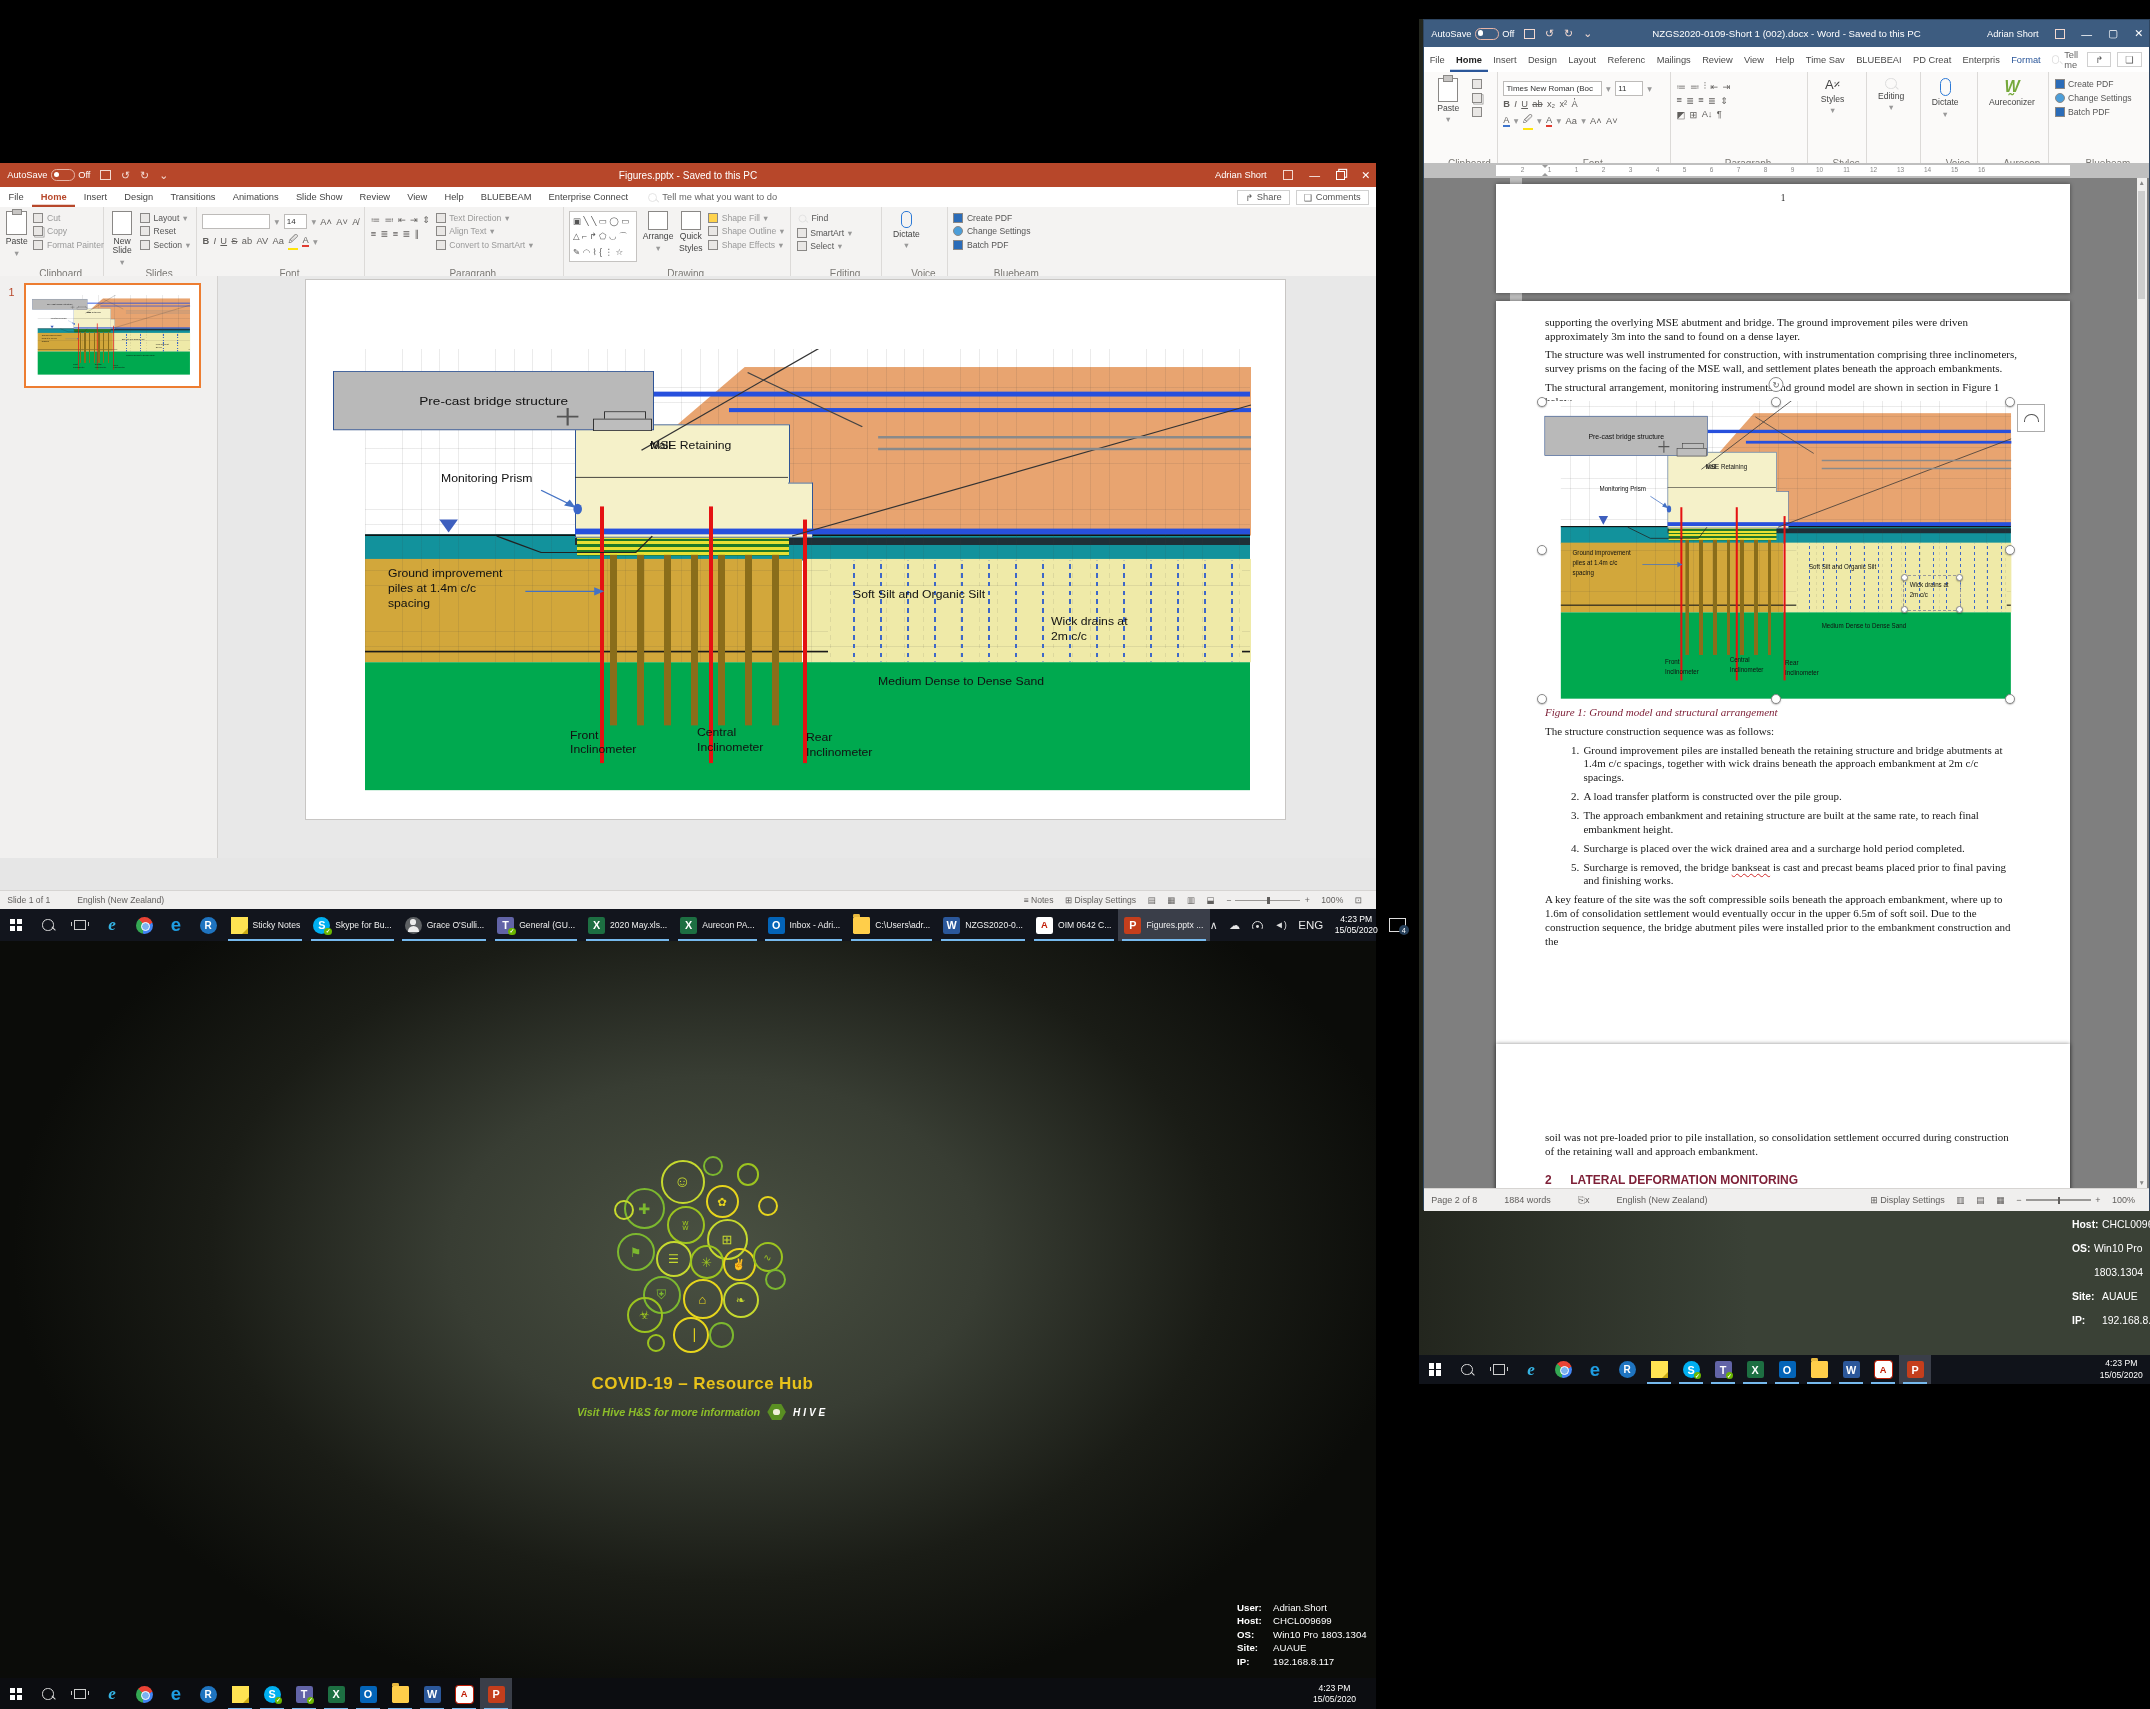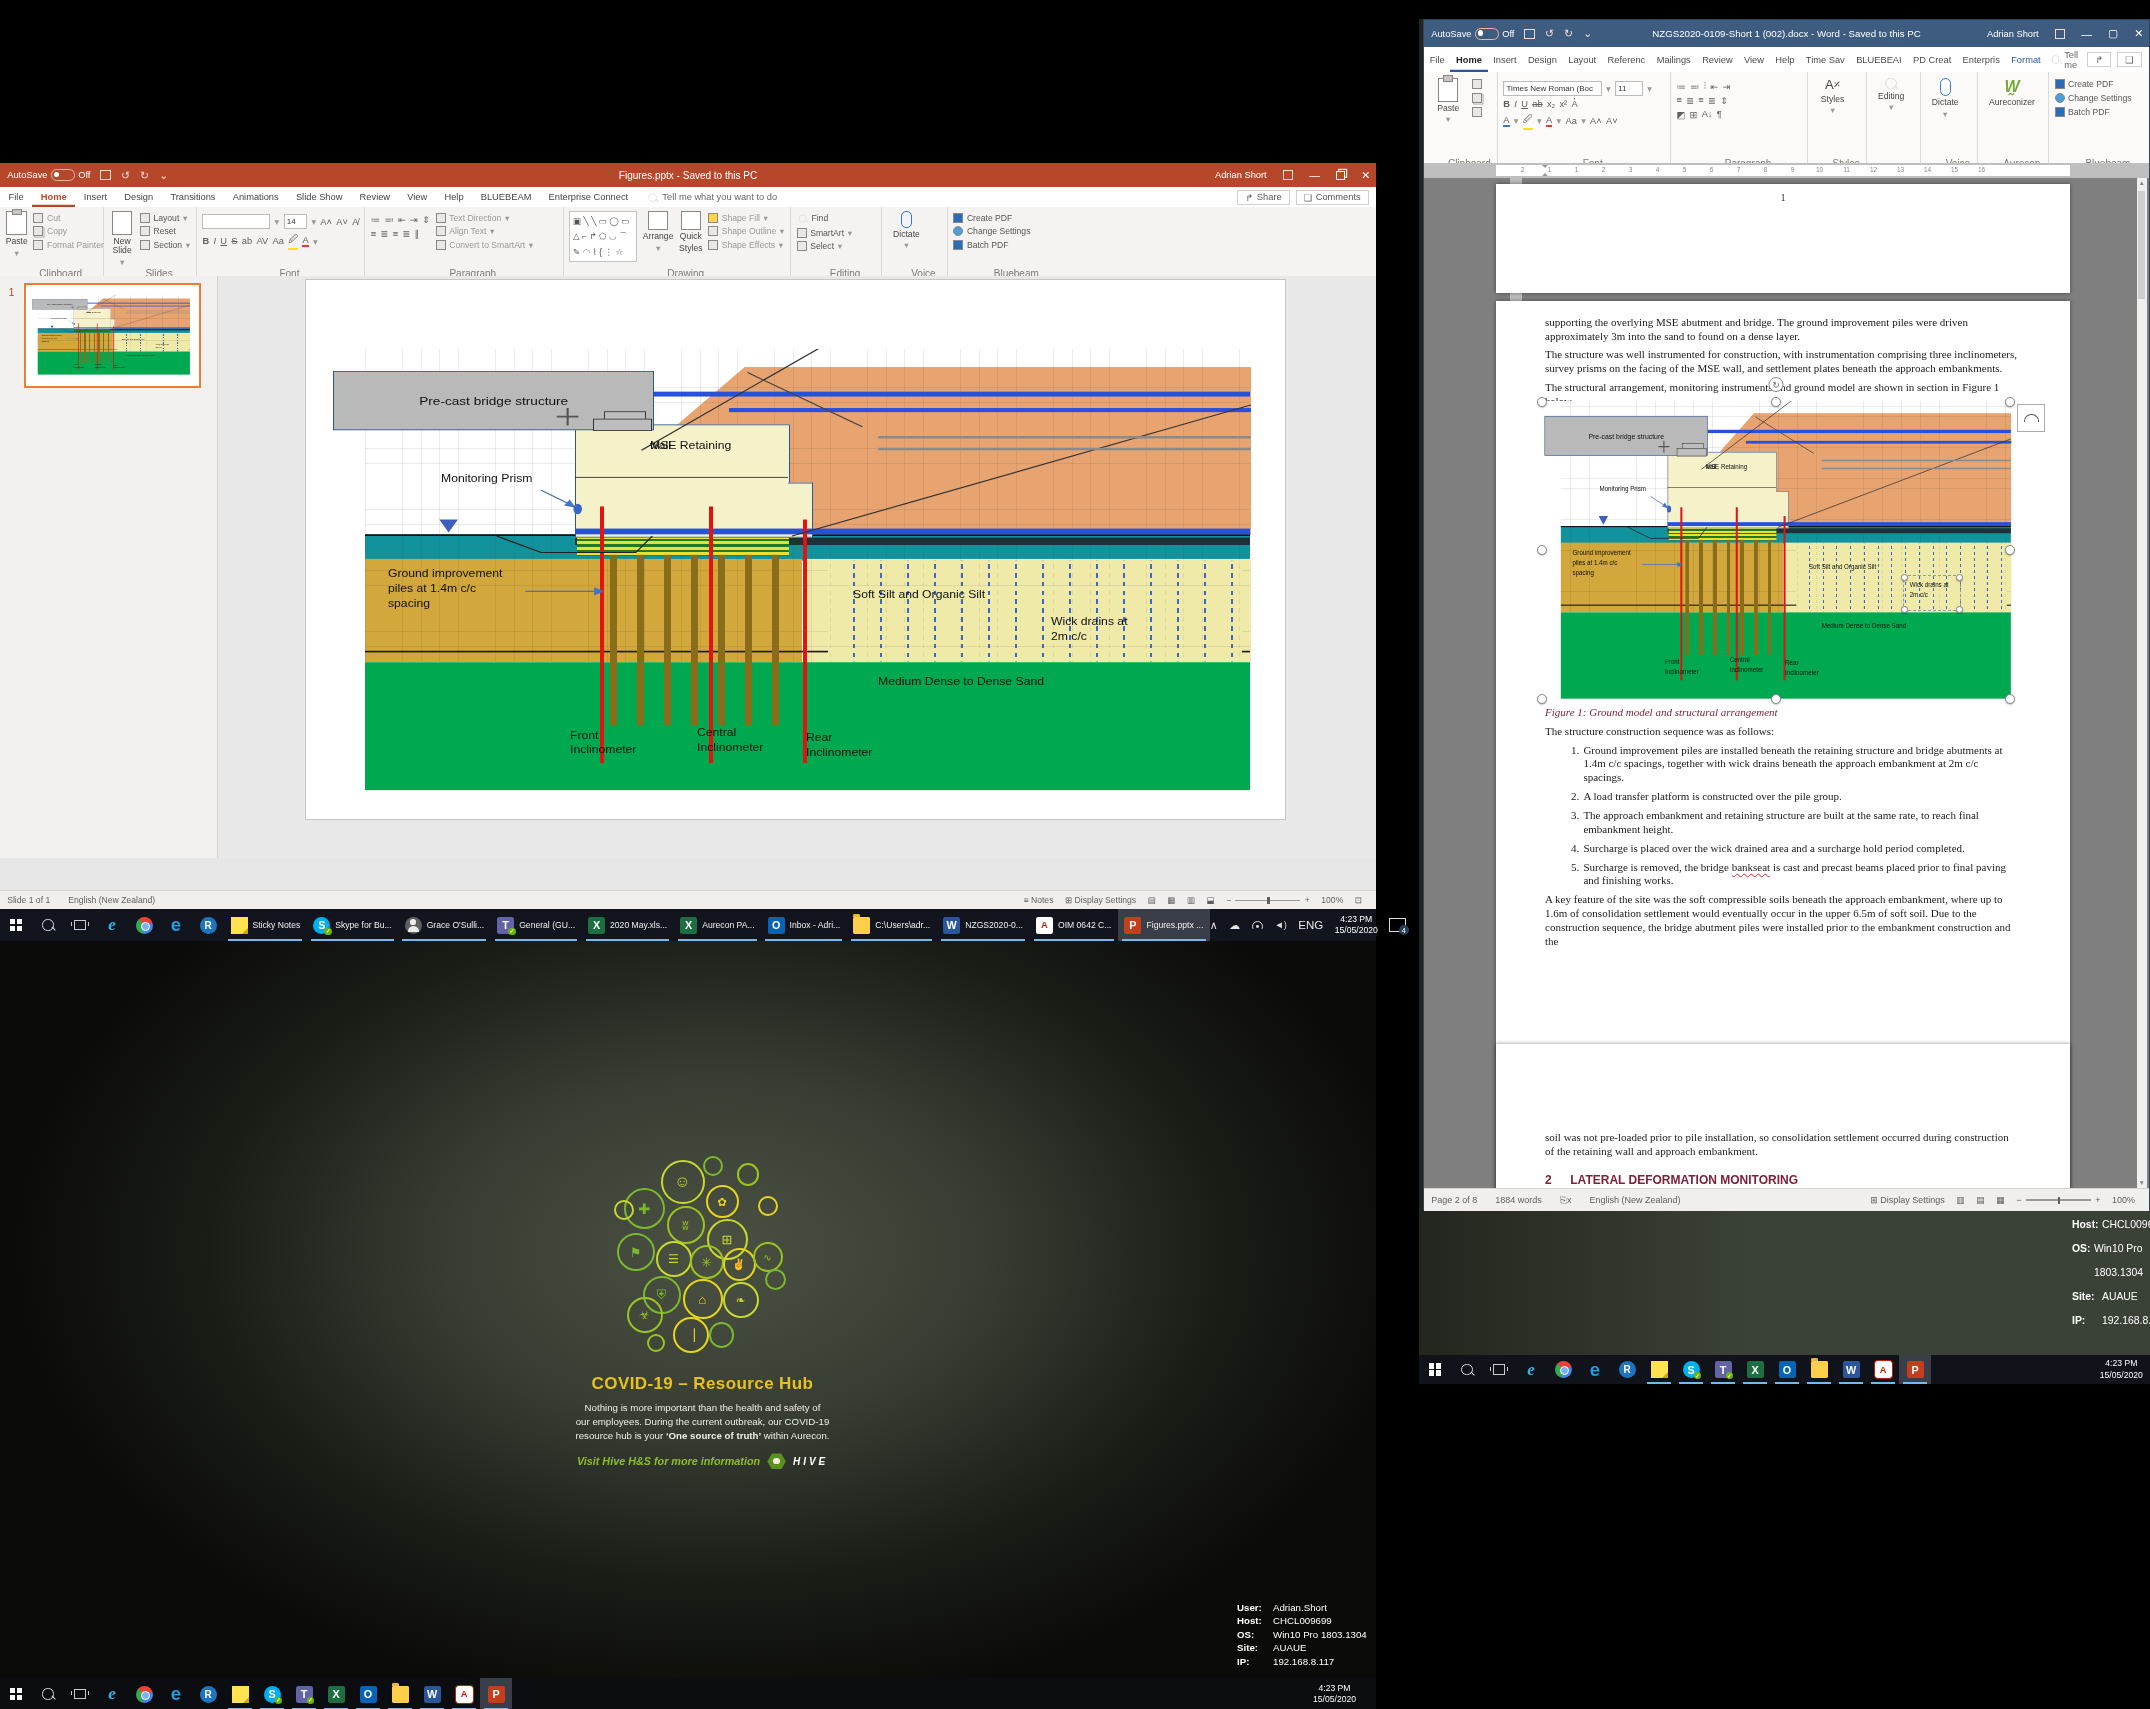--- a/index.html
+++ b/index.html
@@ -50,21 +50,21 @@
 
   .ppt-main{position:absolute;left:0;top:113px;width:100%;height:582px;background:#E8E8E8;}
   .thumb-panel{position:absolute;left:0;top:0;width:217px;height:100%;background:#F1F0EF;border-right:0.7px solid #D4D2D0;}
   .thumb-num{position:absolute;left:8.6px;top:10px;color:#B7472A;font-size:10.8px;}
   .thumb-slide{position:absolute;left:24.4px;top:7.2px;width:173px;height:101px;background:#fff;border:2.2px solid #ED7D31;overflow:hidden;}
   .slide-canvas{position:absolute;left:305px;top:2.9px;width:979px;height:539px;background:#fff;border:0.7px solid #C8C6C4;overflow:hidden;}
   .ppt-notes{position:absolute;left:0;top:695px;width:100%;height:32px;background:#E8E8E8;border-top:0.7px solid #D0CECC;}
   .notes-text{position:absolute;left:237px;top:8.6px;color:#888;font-size:10px;}
   .ppt-status{position:absolute;left:0;top:727px;width:100%;height:18.6px;background:#F0EFEE;border-top:0.7px solid #D6D4D2;
     display:flex;align-items:center;font-size:8.6px;color:#605E5C;}
-  .st-left{display:flex;gap:18px;margin-left:7.2px;align-items:center;}
+  .st-left{display:flex;gap:27px;margin-left:7.2px;align-items:center;}
   .st-right{margin-left:auto;display:flex;gap:11.5px;align-items:center;margin-right:14px;}
   .zoomslider{display:flex;align-items:center;gap:4.3px;}
   .track{width:65px;height:1.4px;background:#9a9896;position:relative;}
   .knob{position:absolute;left:32px;top:-2.9px;width:2.2px;height:7.2px;background:#605E5C;}
 
   
   .dg{position:relative;width:925px;height:538px;background:#fff;font-family:"Liberation Sans",sans-serif;}
   .dg *{position:absolute;}
   .dg-orange{left:326px;top:21.5px;width:599px;height:206px;background:#E8A470;
     clip-path:polygon(93px 0,599px 0,599px 206px,0 206px,0 97px);}
@@ -744,25 +744,20 @@
         <span class="cc" style="left:56px;top:161px;width:32px;height:32px;border:2.2px solid #E7D51C;color:#E7D51C;font-size:11.5px">▕</span>
         <span class="cc" style="left:92px;top:166px;width:21.5px;height:21.5px;border:2.2px solid #7CB82F"></span>
         <span class="cc" style="left:120px;top:7.2px;width:18.6px;height:18.6px;border:2.2px solid #9CC41F"></span>
         <span class="cc" style="left:141px;top:40px;width:16px;height:16px;border:2.2px solid #E7D51C"></span>
         <span class="cc" style="left:148px;top:113px;width:17px;height:17px;border:2.2px solid #7CB82F"></span>
         <span class="cc" style="left:-2.9px;top:44px;width:16px;height:16px;border:2.2px solid #C6D92E"></span>
         <span class="cc" style="left:30px;top:178px;width:14.3px;height:14.3px;border:2.2px solid #9CC41F"></span>
         <span class="cc" style="left:86px;top:0px;width:16px;height:16px;border:2.2px solid #7CB82F"></span>
       </div>
       <div class="covid-title">COVID-19 – Resource Hub</div>
-      <div class="covid-body">
-        <span>Nothing is more important than the health and safety of</span><br>
-        <span>our employees. During the current outbreak, our COVID-19</span><br>
-        <span>resource hub is your </span><b>‘One source of truth’</b><span> within Aurecon.</span>
-      </div>
       <div class="covid-visit">
         <span>Visit Hive H&amp;S for more information</span>
         <span class="hex">
             <i></i>
           </span>
         <span class="hive">HIVE</span>
       </div>
     </div>
     <div class="bginfo" id="bginfo-left">
       <div class="row">

